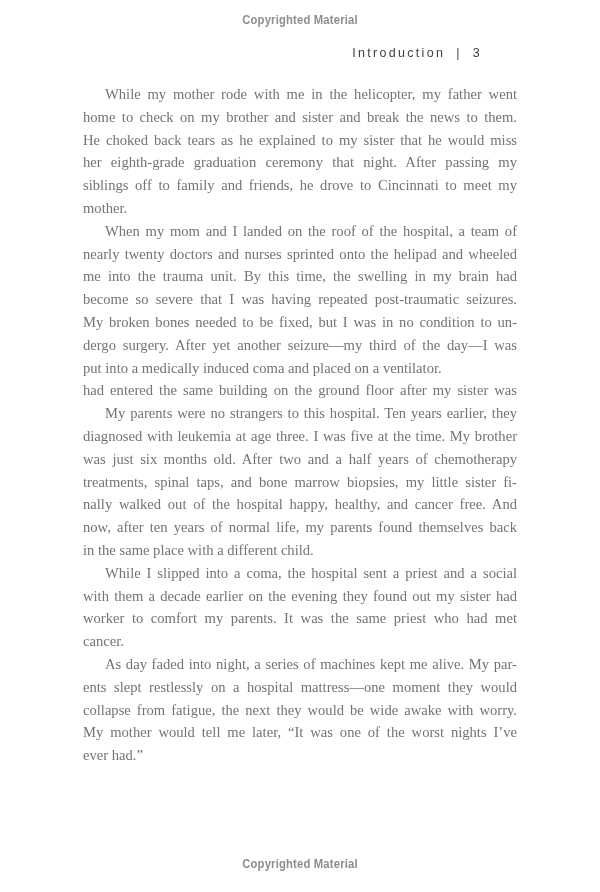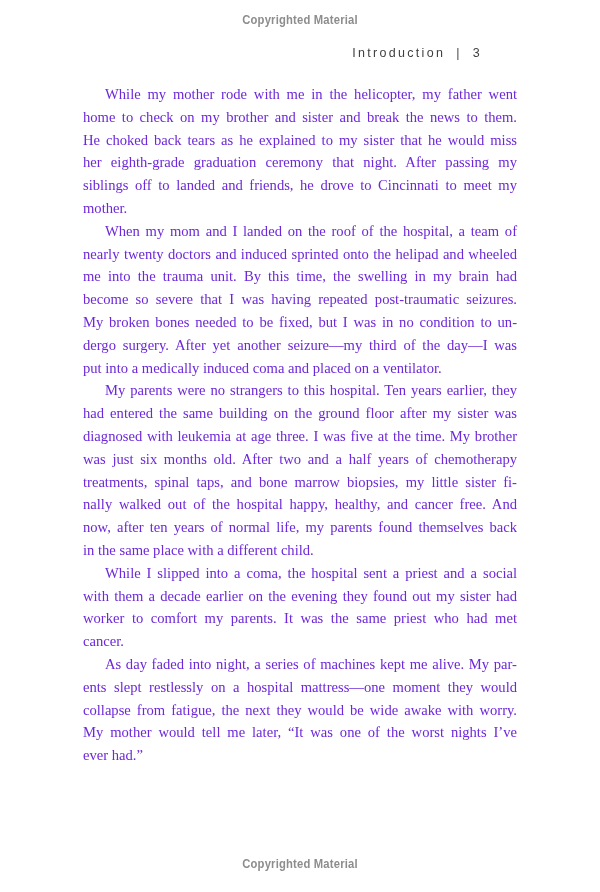--- a/index.html
+++ b/index.html
@@ -36,21 +36,21 @@
     color: #3f3f3f;
     letter-spacing: 2.3px;
     white-space: nowrap;
   }
   .running-header .sep { margin: 0 11px; color: #4a4a4a; }
   .body-text {
     position: absolute;
     left: 83px;
     top: 83px;
     width: 434px;
-    color: #6d28d9;
+    color: #737373;
     font-size: 14.6px;
   }
   .paragraph { margin: 0; padding: 0; }
   .line {
     height: 22.8px;
     line-height: 22.8px;
     text-align: justify;
     text-align-last: justify;
     white-space: normal;
     overflow: visible;
@@ -68,35 +68,35 @@
   <div class="running-header">
     <span>Introduction</span><span class="sep">|</span><span>3</span>
   </div>
 
   <div class="body-text">
       <div class="paragraph">
         <div class="line first">While my mother rode with me in the helicopter, my father went</div>
         <div class="line">home to check on my brother and sister and break the news to them.</div>
         <div class="line">He choked back tears as he explained to my sister that he would miss</div>
         <div class="line">her eighth-grade graduation ceremony that night. After passing my</div>
-        <div class="line">siblings off to landed and friends, he drove to Cincinnati to meet my</div>
+        <div class="line">siblings off to family and friends, he drove to Cincinnati to meet my</div>
         <div class="line last">mother.</div>
       </div>
       <div class="paragraph">
         <div class="line first">When my mom and I landed on the roof of the hospital, a team of</div>
-        <div class="line">nearly twenty doctors and induced sprinted onto the helipad and wheeled</div>
+        <div class="line">nearly twenty doctors and nurses sprinted onto the helipad and wheeled</div>
         <div class="line">me into the trauma unit. By this time, the swelling in my brain had</div>
         <div class="line">become so severe that I was having repeated post-traumatic seizures.</div>
         <div class="line">My broken bones needed to be fixed, but I was in no condition to un-</div>
         <div class="line">dergo surgery. After yet another seizure—my third of the day—I was</div>
         <div class="line last">put into a medically induced coma and placed on a ventilator.</div>
       </div>
       <div class="paragraph">
+        <div class="line">had entered the same building on the ground floor after my sister was</div>
         <div class="line first">My parents were no strangers to this hospital. Ten years earlier, they</div>
-        <div class="line">had entered the same building on the ground floor after my sister was</div>
         <div class="line">diagnosed with leukemia at age three. I was five at the time. My brother</div>
         <div class="line">was just six months old. After two and a half years of chemotherapy</div>
         <div class="line">treatments, spinal taps, and bone marrow biopsies, my little sister fi-</div>
         <div class="line">nally walked out of the hospital happy, healthy, and cancer free. And</div>
         <div class="line">now, after ten years of normal life, my parents found themselves back</div>
         <div class="line last">in the same place with a different child.</div>
       </div>
       <div class="paragraph">
         <div class="line first">While I slipped into a coma, the hospital sent a priest and a social</div>
         <div class="line">with them a decade earlier on the evening they found out my sister had</div>

